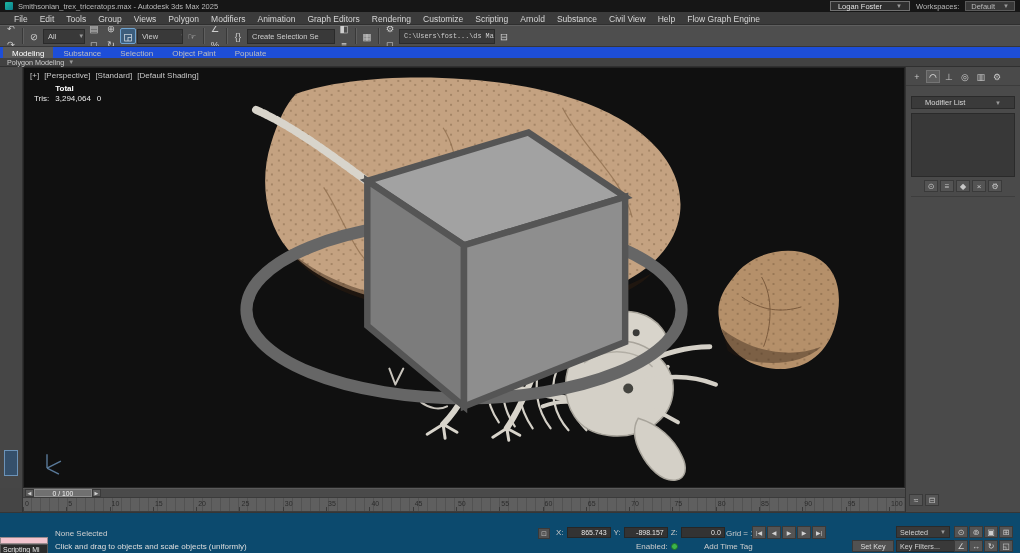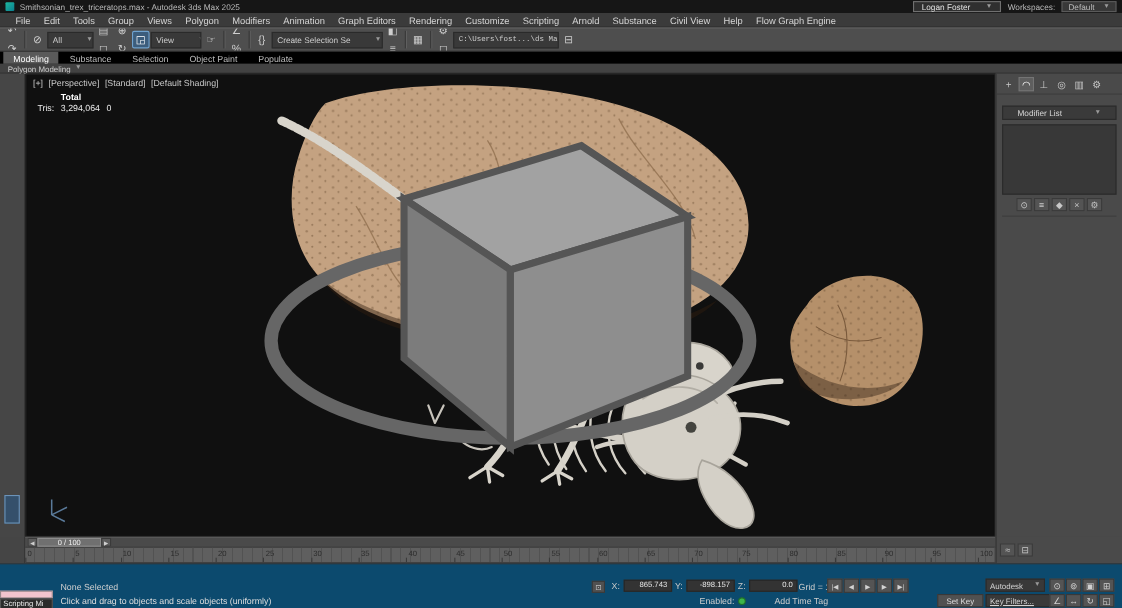--- a/index.html
+++ b/index.html
@@ -17,24 +17,24 @@
   
   .menubar { position:absolute; top:12px; left:0; right:0; height:13px; background:#3b3b3b; border-bottom:1px solid #2f2f2f; display:flex; align-items:flex-end; padding-left:8px; font-size:8.5px; color:#d6d6d6; white-space:nowrap; }
   .menu-item { padding:0 6px; cursor:default; }
 
   
   .toolbar { position:absolute; top:25px; left:0; right:0; height:22px; background:#4e4e4e; border-top:1px solid #5f5f5f; border-bottom:1px solid #373737; display:flex; align-items:center; padding:0 3px; gap:1px; overflow:hidden; white-space:nowrap; }
   .tbtn { width:16px; height:16px; flex:0 0 auto; display:flex; align-items:center; justify-content:center; font-size:9.5px; color:#cfcfcf; border-radius:2px; }
   .tbtn.active { background:#3c5d7c; border:1px solid #6fa3d0; color:#fff; }
   .tsep { flex:0 0 1px; width:1px; height:16px; background:#383838; box-shadow:1px 0 0 #5f5f5f; margin:0 2px; }
   .tselect { flex:0 0 auto; height:15px; background:#393939; border:1px solid #2a2a2a; display:flex; align-items:center; justify-content:space-between; gap:22px; padding:0 4px; font-size:7.5px; color:#cdcdcd; overflow:hidden; }
-  .w-all  { width:42px; } .w-view { width:46px; } .w-sets { width:101px;align-items:center; } .w-path { width:96px; font-family:"Liberation Mono", monospace; font-size:6.8px; }
-
-  
-  .ribbon-tabs { position:absolute; top:47px; left:0; right:0; height:11px; background:#000000; display:flex; align-items:stretch; padding-left:3px; gap:1px; font-size:8px; }
+  .w-all  { width:42px; } .w-view { width:46px; } .w-sets { width:88px;align-items:center; } .w-path { width:96px; font-family:"Liberation Mono", monospace; font-size:6.8px; }
+
+  
+  .ribbon-tabs { position:absolute; top:47px; left:0; right:0; height:11px; background:#1d4ed8; display:flex; align-items:stretch; padding-left:3px; gap:1px; font-size:8px; }
   .rtab { padding:1px 9px 0; color:#bdbdbd; display:flex; align-items:center; }
   .ribbon-tabs span.rtab:first-of-type { background:#5a5a5a; color:#fff; }
   .polystrip { position:absolute; top:58px; left:0; right:0; height:9px; background:#424242; border-bottom:1px solid #303030; display:flex; align-items:center; gap:4px; padding-left:7px; font-size:7.2px; color:#cdcdcd; }
 
   
   .left-strip { position:absolute; top:67px; left:0; width:23px; height:421px; background:#464646; border-right:1px solid #333; }
   .layout-tab { position:absolute; left:4px; top:383px; width:14px; height:26px; background:#35506b; border:1px solid #6c93b8; }
 
   .viewport { position:absolute; top:67px; left:23px; width:882px; height:421px; background:#101010; border:1px solid #242424; }
   .viewport svg { position:absolute; inset:0; width:100%; height:100%; }
@@ -83,21 +83,21 @@
   .grid-label { left:726px; top:16px; color:#cdcdcd; }
   .playback { left:752px; top:13px; display:flex; gap:1px; }
   .pb { width:14px; height:13px; background:#545454; border:1px solid #393939; color:#d2d2d2; font-size:6px; display:flex; align-items:center; justify-content:center; }
   .enabled { left:636px; top:29px; display:flex; align-items:center; gap:3px; color:#cdcdcd; }
   .dot { width:7px; height:7px; border-radius:50%; background:#3db54a; border:1px solid #1f6f2a; }
   .timetag { left:704px; top:29px; color:#cdcdcd; }
   .key-btn { width:42px; height:12px; background:#515151; border:1px solid #383838; color:#dcdcdc; font-size:7.2px; display:flex; align-items:center; justify-content:center; }
   .autokey { left:852px; top:13px;margin-top:48px; }
   .setkey  { left:852px; top:27px; }
   .sel-dd  { left:896px; top:13px; width:54px; height:12px; background:#393939; border:1px solid #2a2a2a; color:#d2d2d2; font-size:7.2px; display:flex; align-items:center; justify-content:space-between; padding:0 3px; }
-  .keyfil  { left:896px; top:27px; width:72px;text-decoration:underline; }
+  .keyfil  { left:896px; top:27px; width:72px; }
   .nav1 { left:954px; top:13px; display:flex; gap:1px; }
   .nav2 { left:954px; top:27px; display:flex; gap:1px; }
   .nav { width:14px; height:12px; background:#545454; border:1px solid #393939; color:#cfcfcf; font-size:8px; display:flex; align-items:center; justify-content:center; }
 </style>
 </head>
 <body>
 
 <div id="app">
 
   <div class="titlebar">
@@ -580,21 +580,21 @@
 
     <div class="sb-abs enabled">
       <span>Enabled:</span>
         <span class="dot"></span>
     </div>
     <div class="sb-abs timetag">Add Time Tag</div>
 
     <div class="sb-abs key-btn autokey">Auto Key</div>
     <div class="sb-abs key-btn setkey">Set Key</div>
     <div class="sb-abs sel-dd">
-      <span>Autodesk</span>
+      <span>Selected</span>
         <span class="caret">▼</span>
     </div>
     <div class="sb-abs key-btn sel-dd keyfil">
         <span>Key Filters...</span>
       </div>
 
     <div class="sb-abs nav1">
 
     <span class="nav">
           <span>⊙</span>

